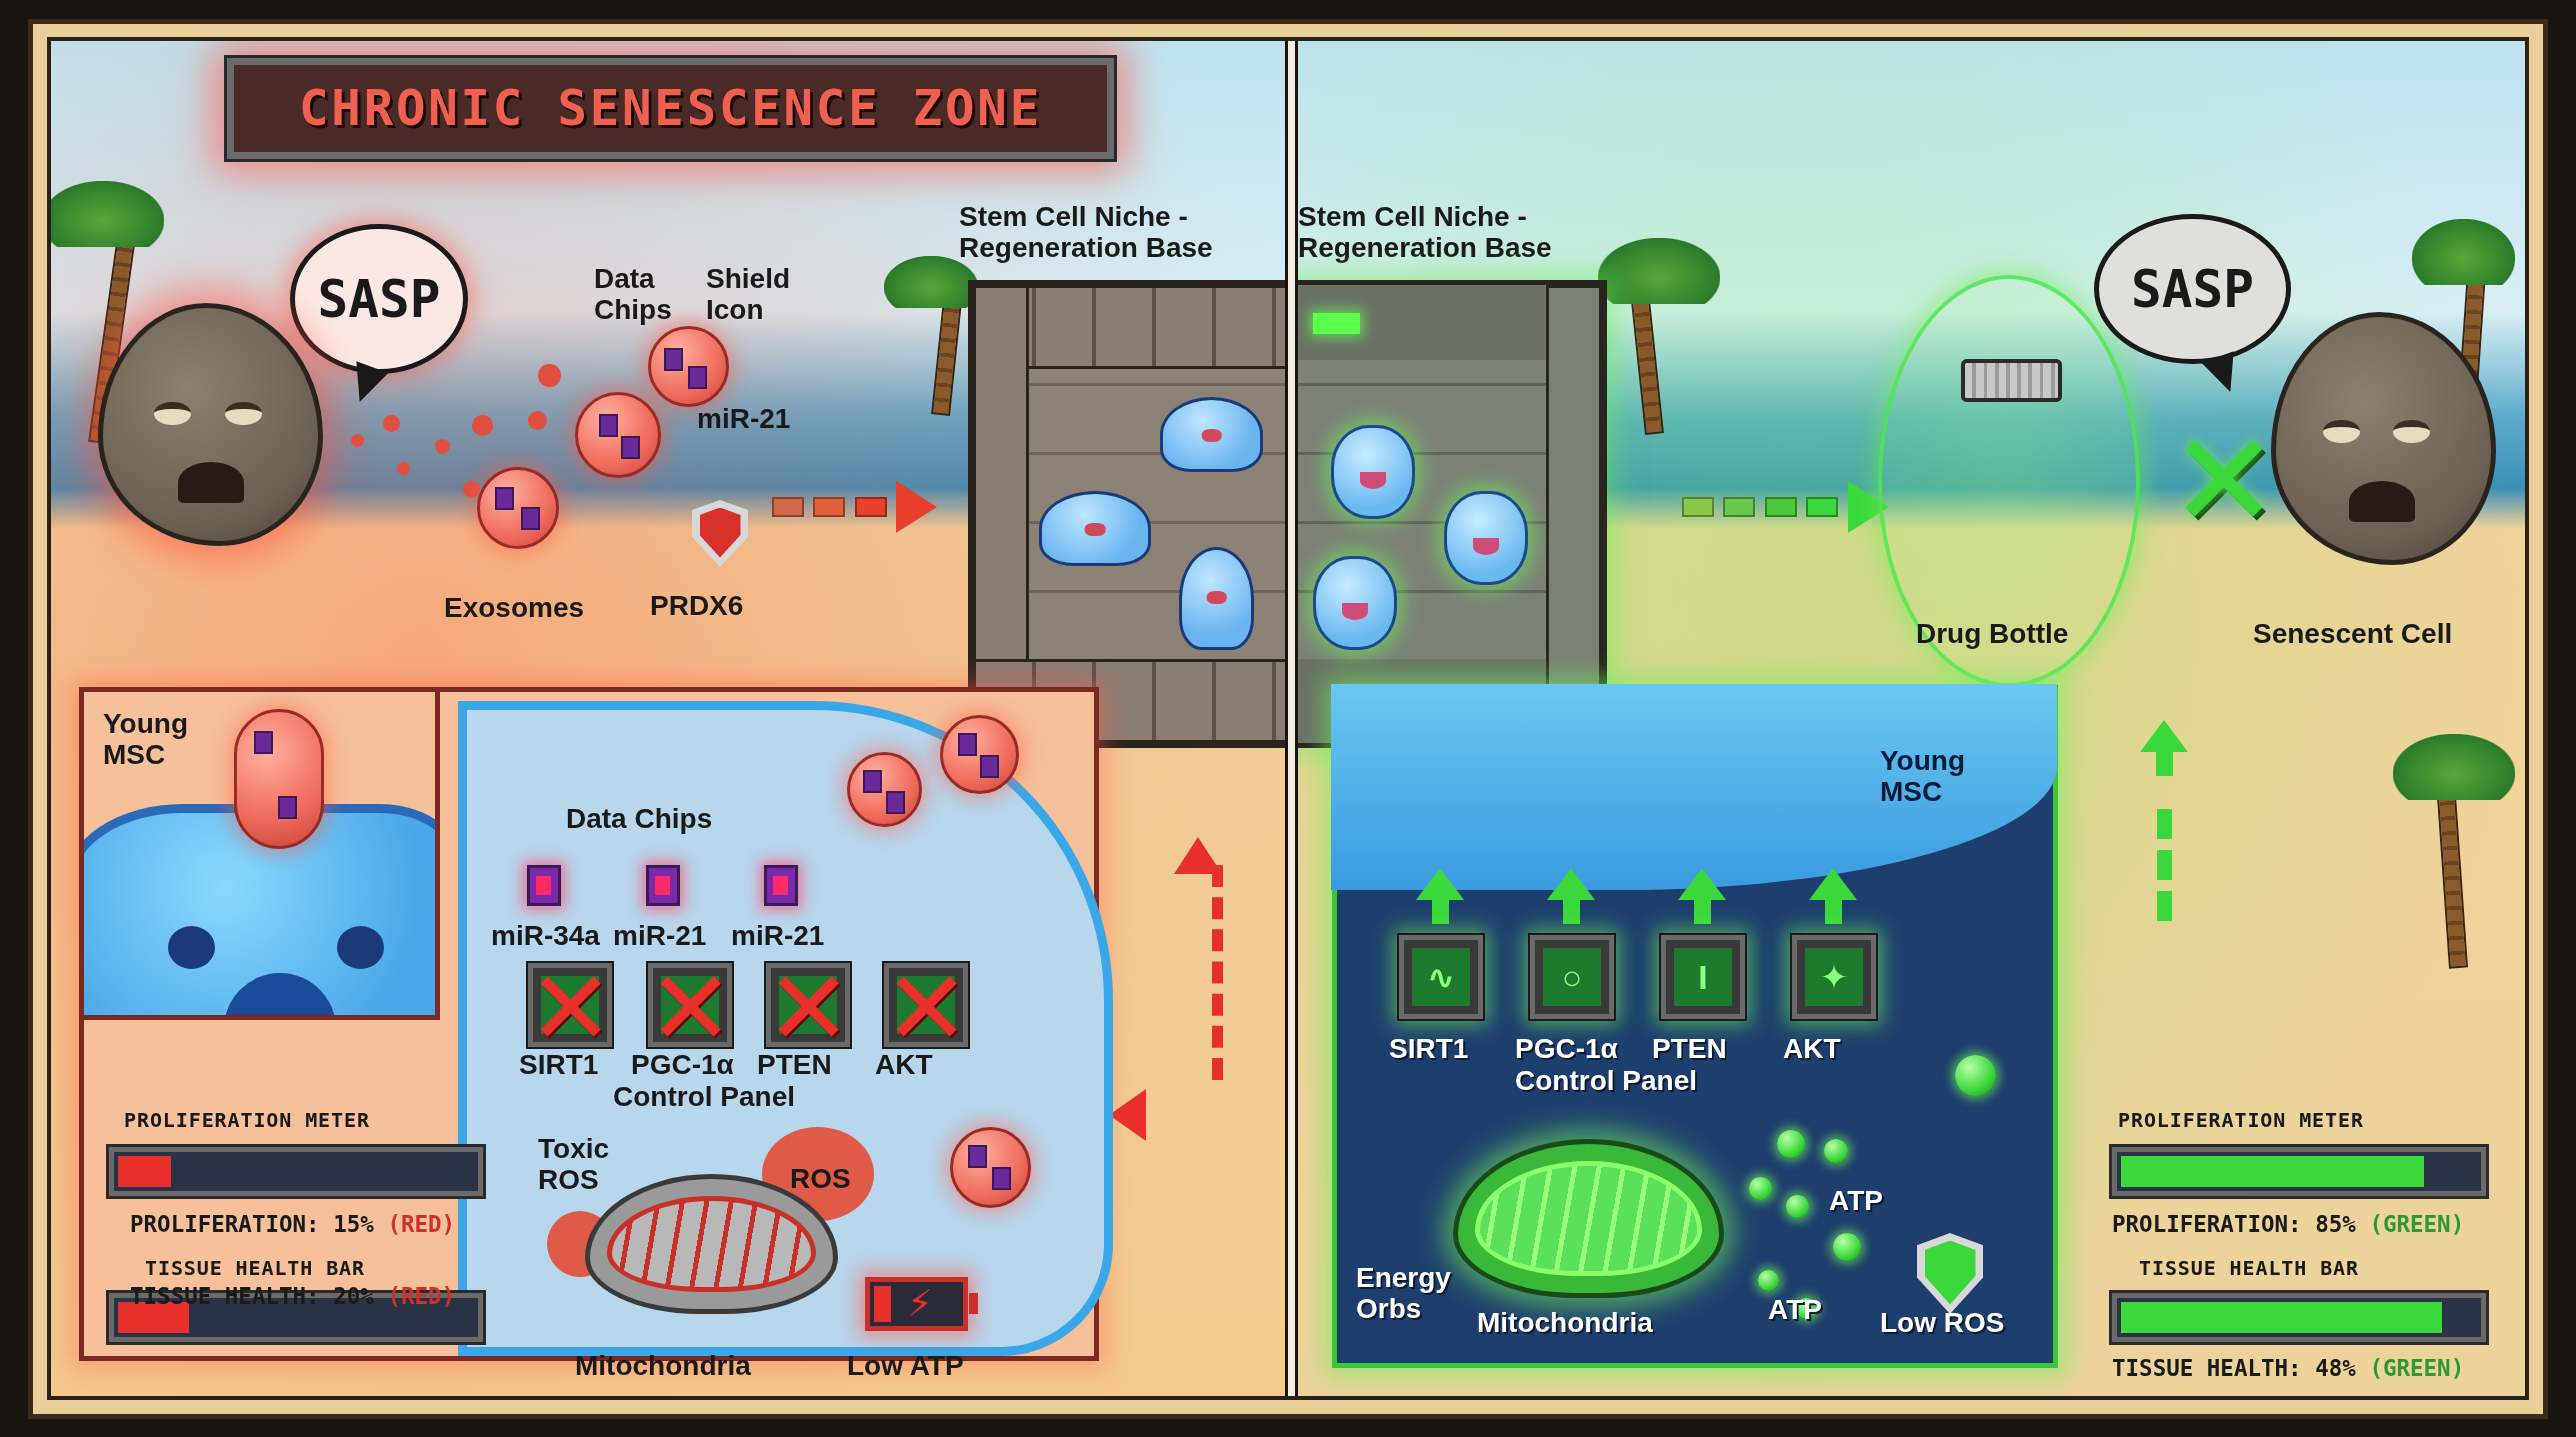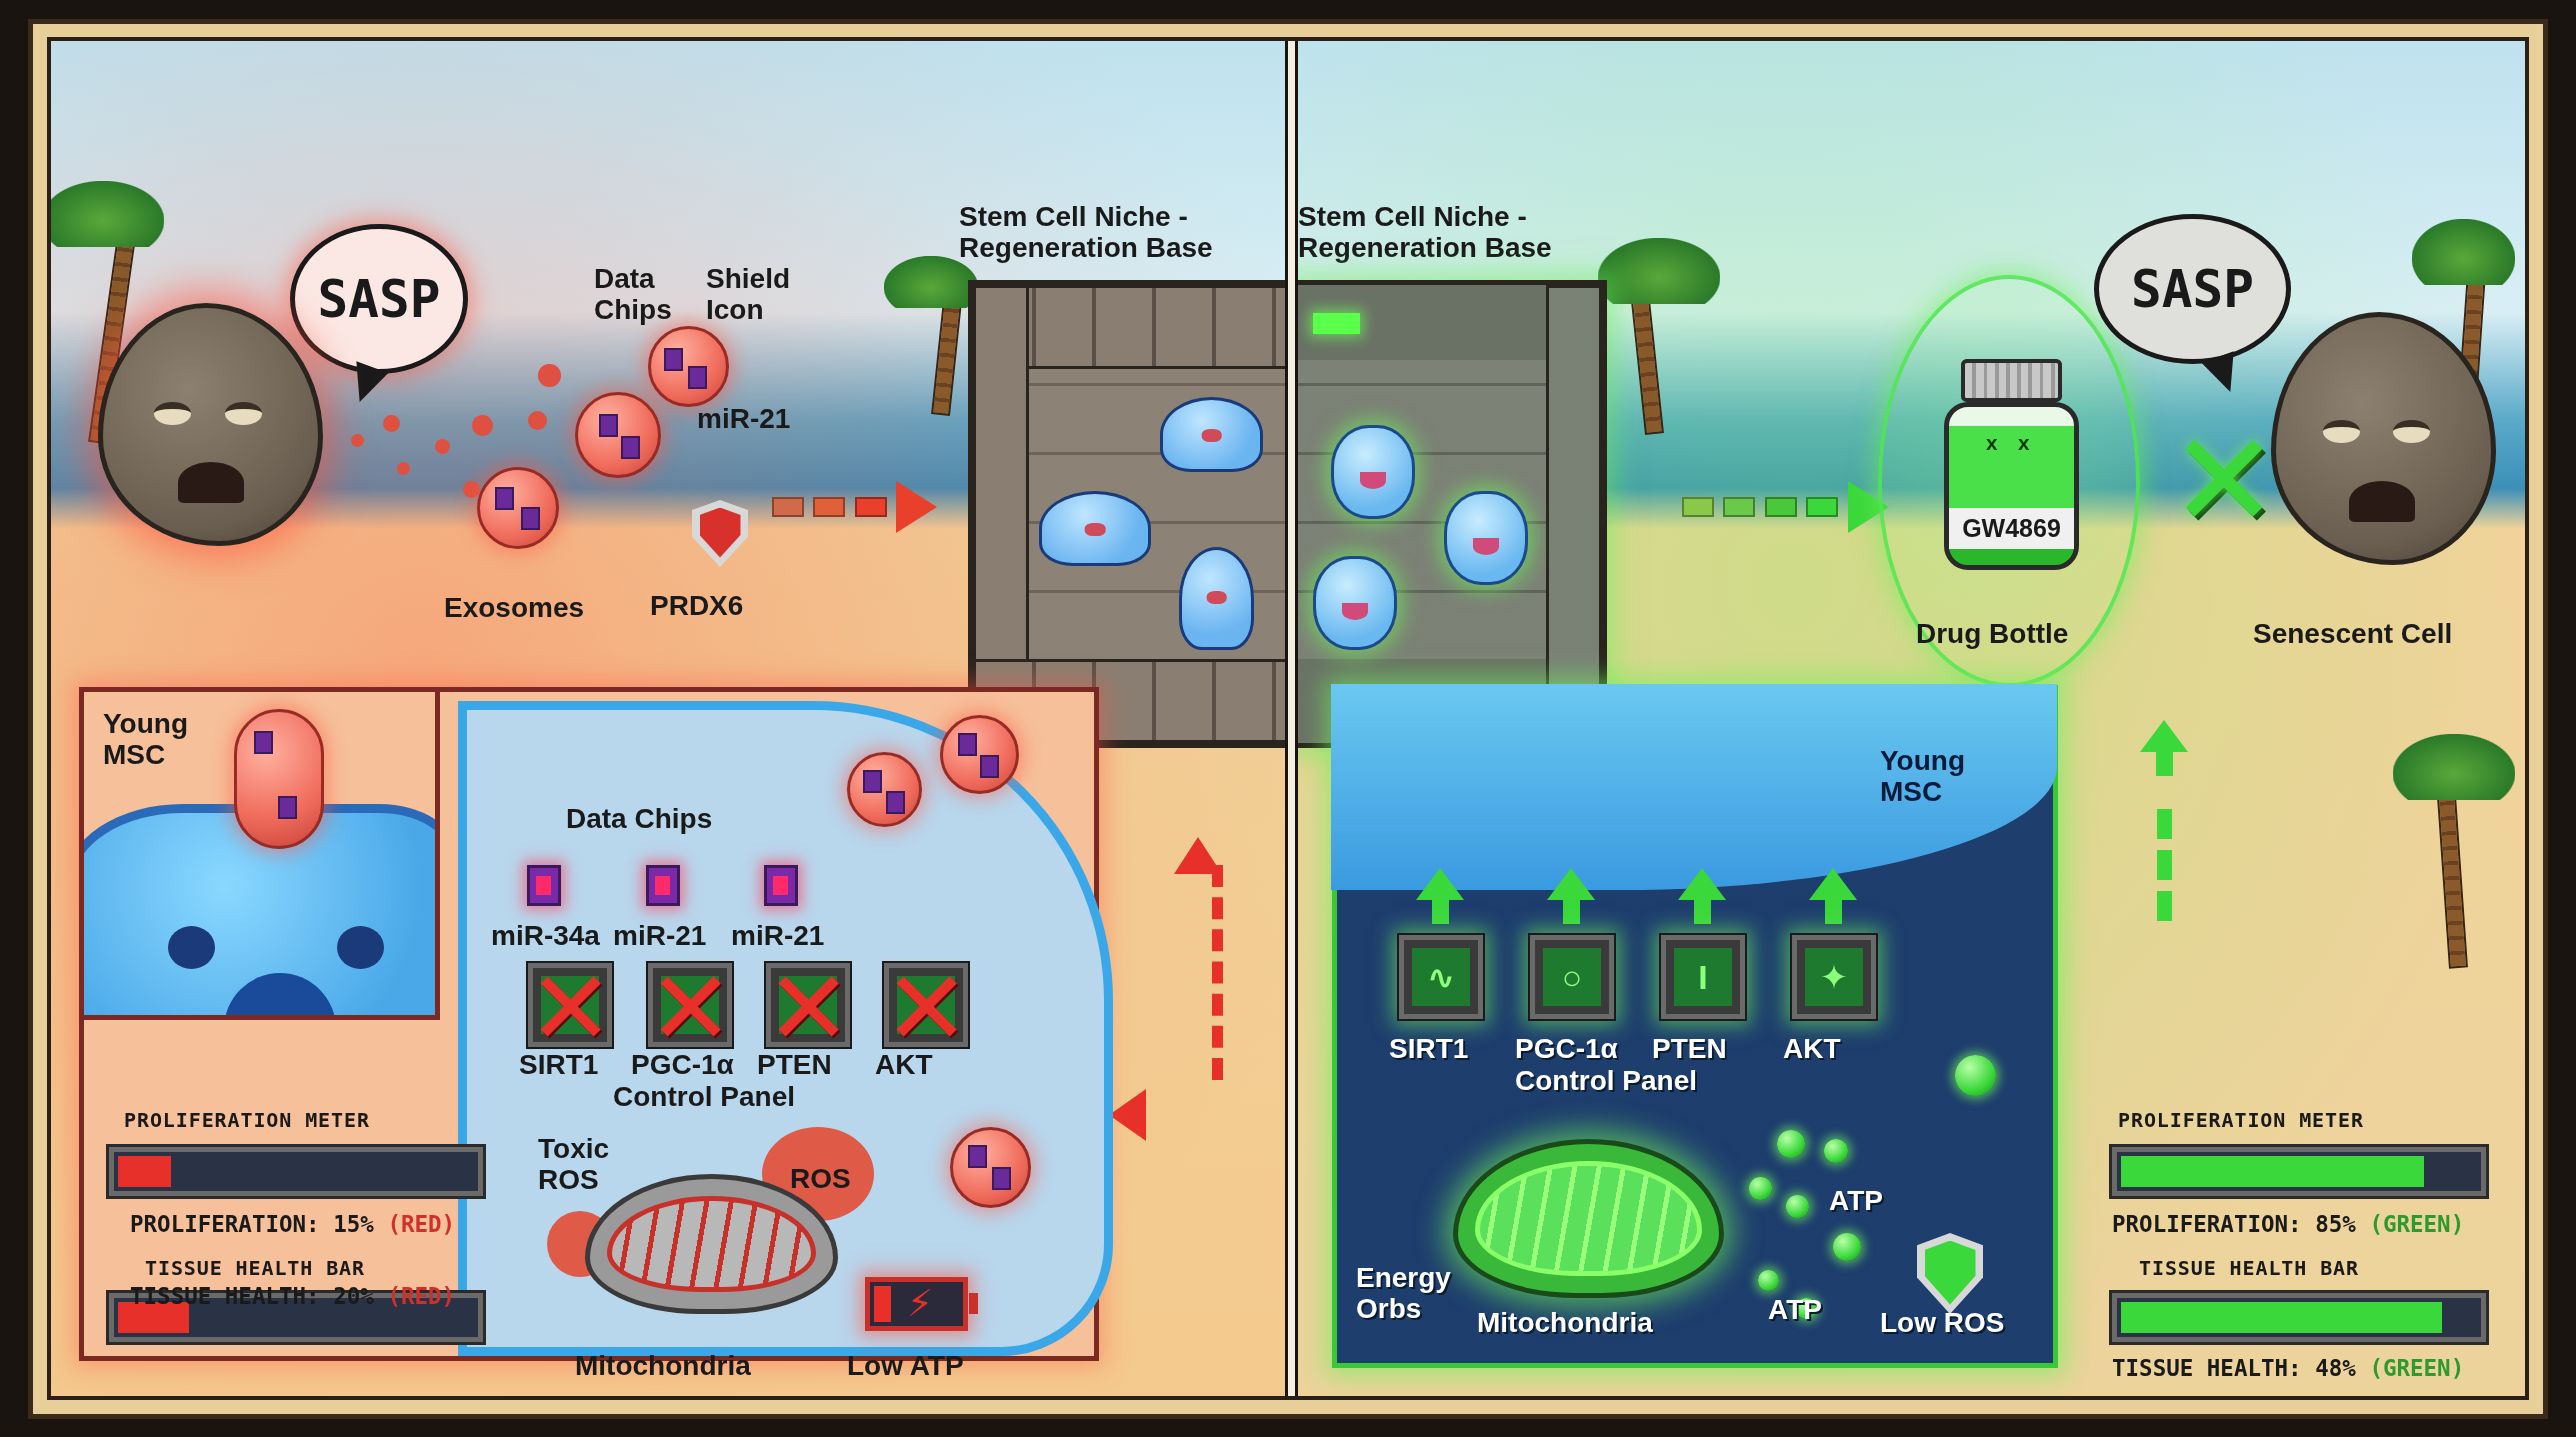--- a/index.html
+++ b/index.html
@@ -109,20 +109,21 @@
 
     <div class="palm" style="left:0;top:140px;">
       <div class="trunk" style="left:37px;top:47px;height:215px;transform:rotate(8deg);"></div>
       <div class="leaves" style="left:-9.4px;top:0;"></div>
     </div>
     <div class="palm" style="left:833px;top:215px;">
       <div class="trunk" style="left:47px;top:37px;height:122px;transform:rotate(6deg);"></div>
       <div class="leaves" style="left:0;top:0;width:94px;height:52px;"></div>
     </div>
 
+    <div class="banner red">CHRONIC SENESCENCE ZONE</div>
 
     <div class="bubble red" style="left:239px;top:183px;width:178px;height:150px;">SASP</div>
 
     <div class="sen-cell glow-red" style="left:47px;top:262px;width:225px;height:243px;">
       <div class="eye" style="left:51px;top:94px;"></div>
       <div class="eye" style="left:122px;top:94px;"></div>
       <div class="mouth" style="left:75px;top:154px;"></div>
     </div>
 
     <div class="dot" style="left:300px;top:393px;width:13px;height:13px;"></div>
@@ -312,24 +313,20 @@
       <div class="seg" style="background:#8ac84a;"></div>
         <div class="seg" style="background:#6ac84a;"></div>
         <div class="seg" style="background:#4ac83a;"></div>
         <div class="seg" style="background:#3ad83a;"></div>
       <div class="head" style="border-left:41px solid #3ad83a;"></div>
     </div>
 
     <div class="bubble-shield" style="left:580px;top:234px;width:262px;height:412px;"></div>
     <div class="bottle" style="left:646px;top:318px;width:135px;height:215px;">
       <div class="cap"></div>
-      <div class="glass">
-        <div class="face">x x</div>
-        <div class="label-band">GW4869</div>
-      </div>
     </div>
     <div class="lbl" style="left:618px;top:578px;width:206px;">Drug Bottle</div>
 
     <div class="big-x" style="left:871px;top:374px;">✕</div>
 
     <div class="bubble grey" style="left:796px;top:173px;width:197px;height:150px;">SASP</div>
     <div class="sen-cell" style="left:973px;top:271px;width:225px;height:253px;">
       <div class="eye" style="left:47px;top:103px;"></div>
       <div class="eye" style="left:117px;top:103px;"></div>
       <div class="mouth" style="left:73px;top:164px;"></div>

